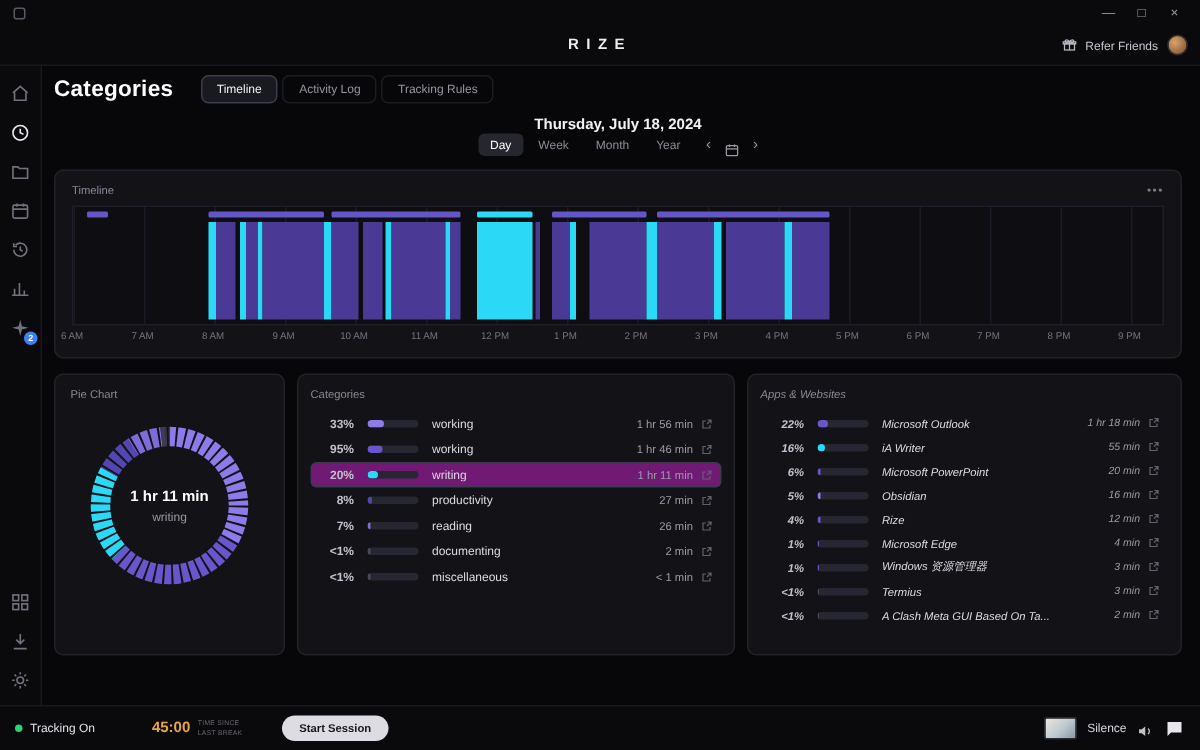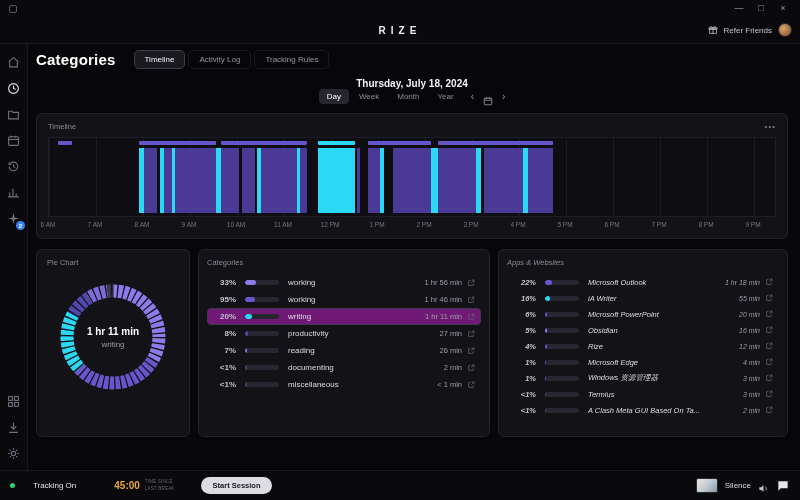--- a/index.html
+++ b/index.html
@@ -89,21 +89,21 @@
   .fill { display:block; height:100%; border-radius:2.5px; }
   .lbl { flex:1; color:#dcdce4; white-space:nowrap; overflow:hidden; text-overflow:ellipsis; }
   .time { color:#9c9ca8; margin:0 5px 0 6px; font-size:7.5px; white-space:nowrap; }
   .apps-panel .time { font-size:7px; }
   .ext { width:8px; height:8px; color:#62626e; flex-shrink:0; cursor:pointer; }
   .ext svg { width:100%; height:100%; display:block; }
 
   
   .statusbar { position:absolute; left:0; right:0; bottom:0; height:30px; background:#0a0a0d;
     border-top:1px solid #17171c; display:flex; align-items:center; padding:0 10px; }
-  .track { display:flex; align-items:center; gap:18px; font-size:8px; color:#e2e2ea; }
+  .track { display:flex; align-items:center; gap:5px; font-size:8px; color:#e2e2ea; }
   .dot { width:5px; height:5px; border-radius:50%; background:#2fd36a; }
   .timer { margin-left:38px; color:#e9a53f; font-weight:700; font-size:10px; }
   .timer-cap { margin-left:5px; font-size:4.5px; color:#66666f; line-height:1.35; text-transform:uppercase; letter-spacing:.2px; }
   .start-btn { margin-left:26px; background:#dcdce2; color:#17171c; font-size:7.5px; padding:4px 12px;
     border-radius:10px; font-weight:600; cursor:pointer; border:none; }
   .sb-right { margin-left:auto; display:flex; align-items:center; gap:7px; }
   .thumb { width:22px; height:15px; border-radius:2px;
     background:linear-gradient(135deg,#ece8de,#bcc8d0 55%,#8a98a4); border:1px solid #2a2a32; }
   .np-label { font-size:8px; color:#d8d8e0; }
   .spk-icon { width:11px; height:11px; color:#c2c2ca; cursor:pointer; }

